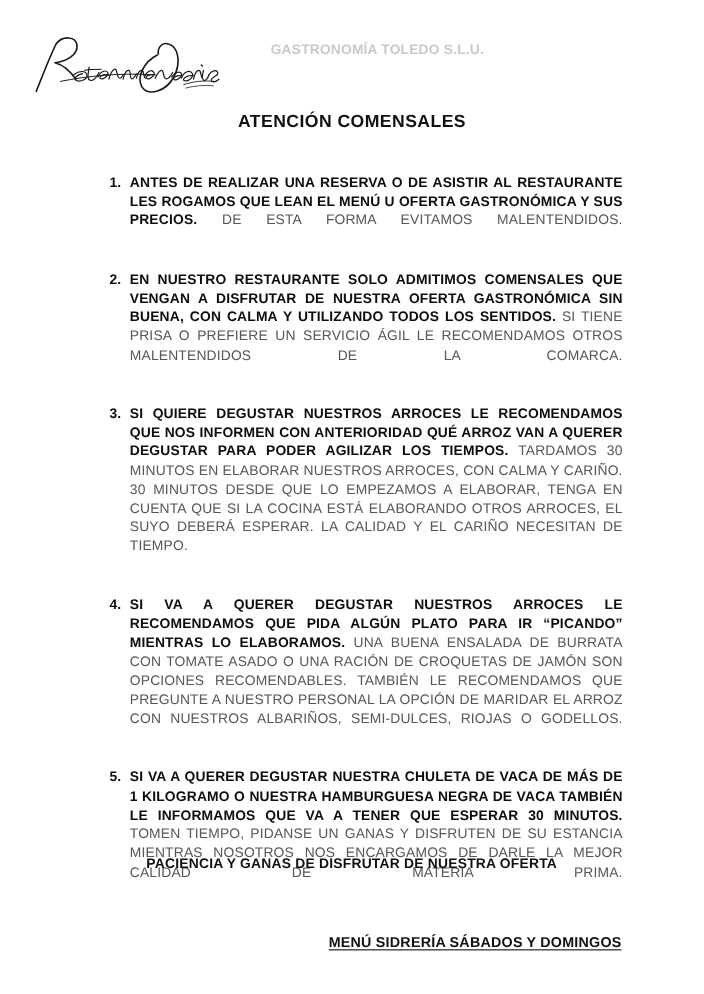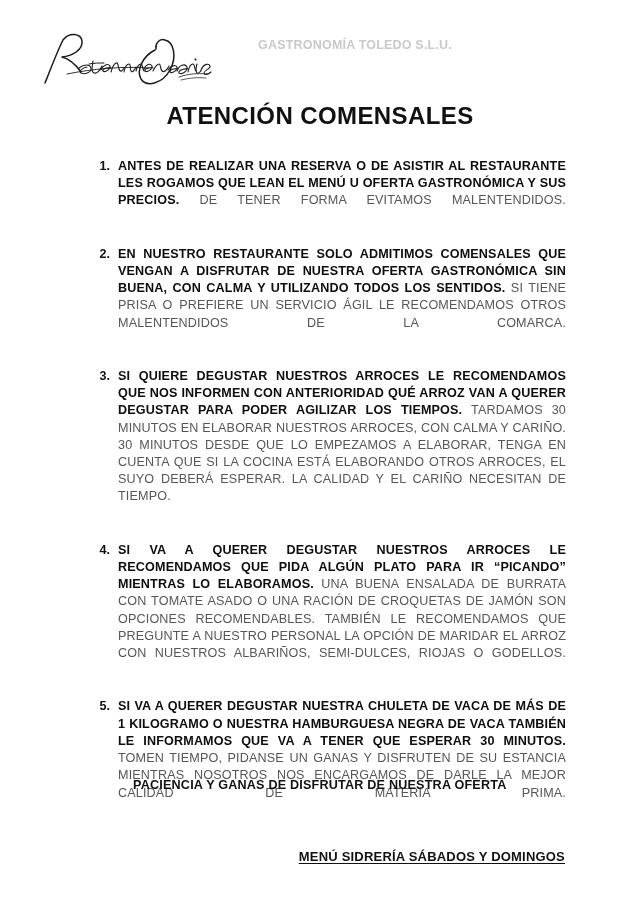--- a/index.html
+++ b/index.html
@@ -20,21 +20,21 @@
     position: relative;
     width: 640px;
     height: 904px;
     background: #ffffff;
   }
 
   
   .header {
     position: absolute;
     top: 24px;
-    left: 15px;
+    left: 3px;
     width: 512px;
     height: 66px;
   }
 
   .logo {
     position: absolute;
     left: 22px;
     top: 4px;
     width: 190px;
     height: 62px;
@@ -57,21 +57,21 @@
     white-space: nowrap;
   }
 
   
   .doc-title {
     position: absolute;
     top: 102px;
     left: 0;
     width: 640px;
     text-align: center;
-    font-size: 24px;
+    font-size: 16px;
     font-weight: 700;
     letter-spacing: 0.4px;
     color: #111111;
   }
 
   
   .content {
     position: absolute;
     top: 158px;
     left: 90px;
@@ -190,21 +190,21 @@
       <div class="company-name">GASTRONOMÍA TOLEDO S.L.U.</div>
     </div>
   </div>
 
   <div class="doc-title">ATENCIÓN COMENSALES</div>
 
   <div class="content">
 
     <div class="item">
       <div class="item-num">1.</div>
-      <div class="item-text"><span class="b">ANTES DE REALIZAR UNA RESERVA O DE ASISTIR AL RESTAURANTE LES ROGAMOS QUE LEAN EL MENÚ U OFERTA GASTRONÓMICA Y SUS PRECIOS.</span><span class="r"> DE TENER FORMA EVITAMOS MALENTENDIDOS.</span></div>
+      <div class="item-text"><span class="b">ANTES DE REALIZAR UNA RESERVA O DE ASISTIR AL RESTAURANTE LES ROGAMOS QUE LEAN EL MENÚ U OFERTA GASTRONÓMICA Y SUS PRECIOS.</span><span class="r"> DE ESTA FORMA EVITAMOS MALENTENDIDOS.</span></div>
     </div>
 
     <div class="item">
       <div class="item-num">2.</div>
       <div class="item-text"><span class="b">EN NUESTRO RESTAURANTE SOLO ADMITIMOS COMENSALES QUE VENGAN A DISFRUTAR DE NUESTRA OFERTA GASTRONÓMICA SIN BUENA, CON CALMA Y UTILIZANDO TODOS LOS SENTIDOS.</span><span class="r"> SI TIENE PRISA O PREFIERE UN SERVICIO ÁGIL LE RECOMENDAMOS OTROS MALENTENDIDOS DE LA COMARCA.</span></div>
     </div>
 
     <div class="item">
       <div class="item-num">3.</div>
       <div class="item-text"><span class="b">SI QUIERE DEGUSTAR NUESTROS ARROCES LE RECOMENDAMOS QUE NOS INFORMEN CON ANTERIORIDAD QUÉ ARROZ VAN A QUERER DEGUSTAR PARA PODER AGILIZAR LOS TIEMPOS.</span><span class="r"> TARDAMOS 30 MINUTOS EN ELABORAR NUESTROS ARROCES, CON CALMA Y CARIÑO. 30 MINUTOS DESDE QUE LO EMPEZAMOS A ELABORAR, TENGA EN CUENTA QUE SI LA COCINA ESTÁ ELABORANDO OTROS ARROCES, EL SUYO DEBERÁ ESPERAR. LA CALIDAD Y EL CARIÑO NECESITAN DE TIEMPO.</span></div>

